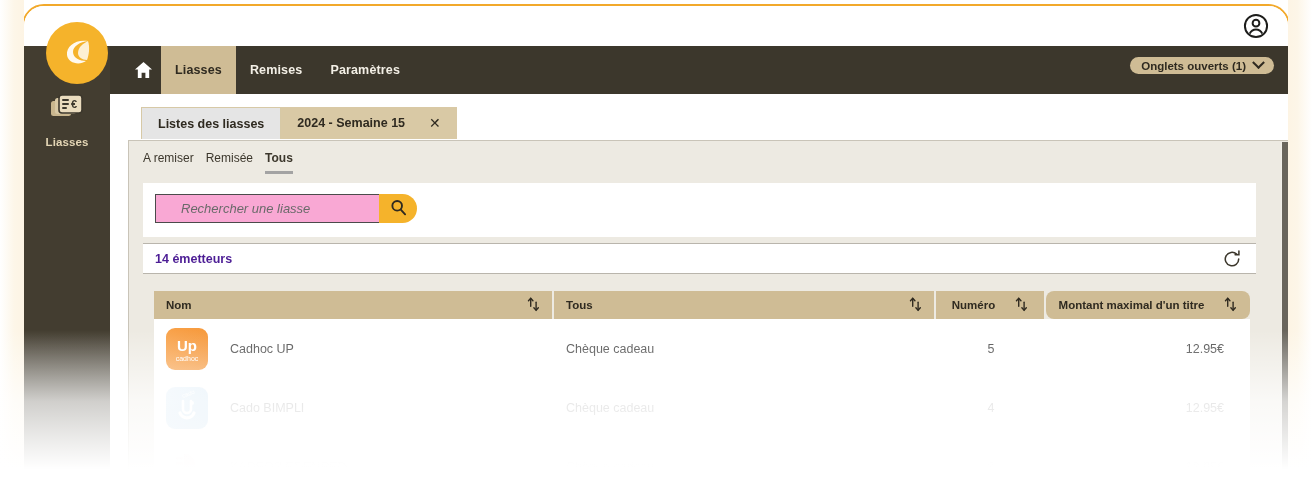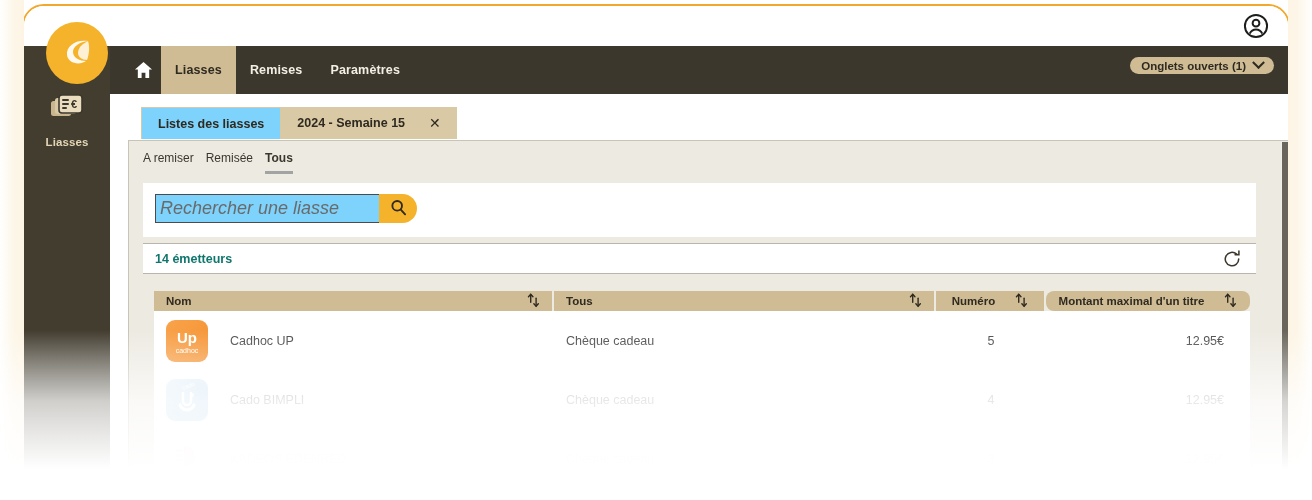--- a/index.html
+++ b/index.html
@@ -127,21 +127,21 @@
   }
   .doc-tab {
     display: flex; align-items: center;
     padding: 0 16px;
     font-size: 12.5px;
     font-weight: 700;
     color: #2F2A20;
     white-space: nowrap;
   }
   .doc-tab.active {
-    background: #7dd3fc;
+    background: #e5e5e5;
     border: 1px solid #D7C9A6;
     border-bottom: none;
   }
   .doc-tab.secondary {
     background: #D9C9A5;
     gap: 24px;
   }
   .tab-close { font-size: 14px; line-height: 1; color: #2F2A20; font-weight: 400; }
 
   
@@ -189,26 +189,26 @@
   }
   .search-wrap {
     position: absolute;
     left: 12px; top: 11px;
     display: flex; align-items: stretch;
   }
   .search-input {
     width: 224px; height: 29px;
     border: 1.5px solid #4B4B4B;
     border-right: none;
-    background: #7dd3fc;
+    background: #f9a8d4;
     font-family: "Liberation Sans", sans-serif;
-    font-size: 18px;
+    font-size: 13px;
     font-style: italic;
     color: #555;
-    padding: 0 4px;
+    padding: 0 25px;
     outline: none;
   }
   .search-input::placeholder { color: #6a6a6a; font-style: italic; }
   .search-btn {
     width: 38px; height: 29px;
     background: #F5B32B;
     border: none;
     border-radius: 0 15px 15px 0;
     display: flex; align-items: center; justify-content: center;
     cursor: pointer;
@@ -221,37 +221,37 @@
     width: 1113px; height: 31px;
     background: #ffffff;
     border-top: 1px solid #B9B5AC;
     border-bottom: 1px solid #B9B5AC;
     display: flex; align-items: center;
   }
   .count-label {
     margin-left: 12px;
     font-size: 12.5px;
     font-weight: 700;
-    color: #0f766e;
+    color: #4c1d95;
   }
   .refresh-btn {
     position: absolute;
     right: 14px; top: 5px;
     width: 20px; height: 20px;
     color: #3C372C;
     cursor: pointer;
   }
 
   
   .table {
     position: absolute;
     left: 25px; top: 150px;
     width: 1096px;
   }
-  .thead { display: flex; height: 20px; }
+  .thead { display: flex; height: 28px; }
   .th {
     background: #CFBC95;
     display: flex; align-items: center;
     font-size: 11.5px;
     font-weight: 700;
     color: #2F2A20;
     padding: 0 12px;
     border-right: 2px solid #EDEAE2;
     white-space: nowrap;
   }

